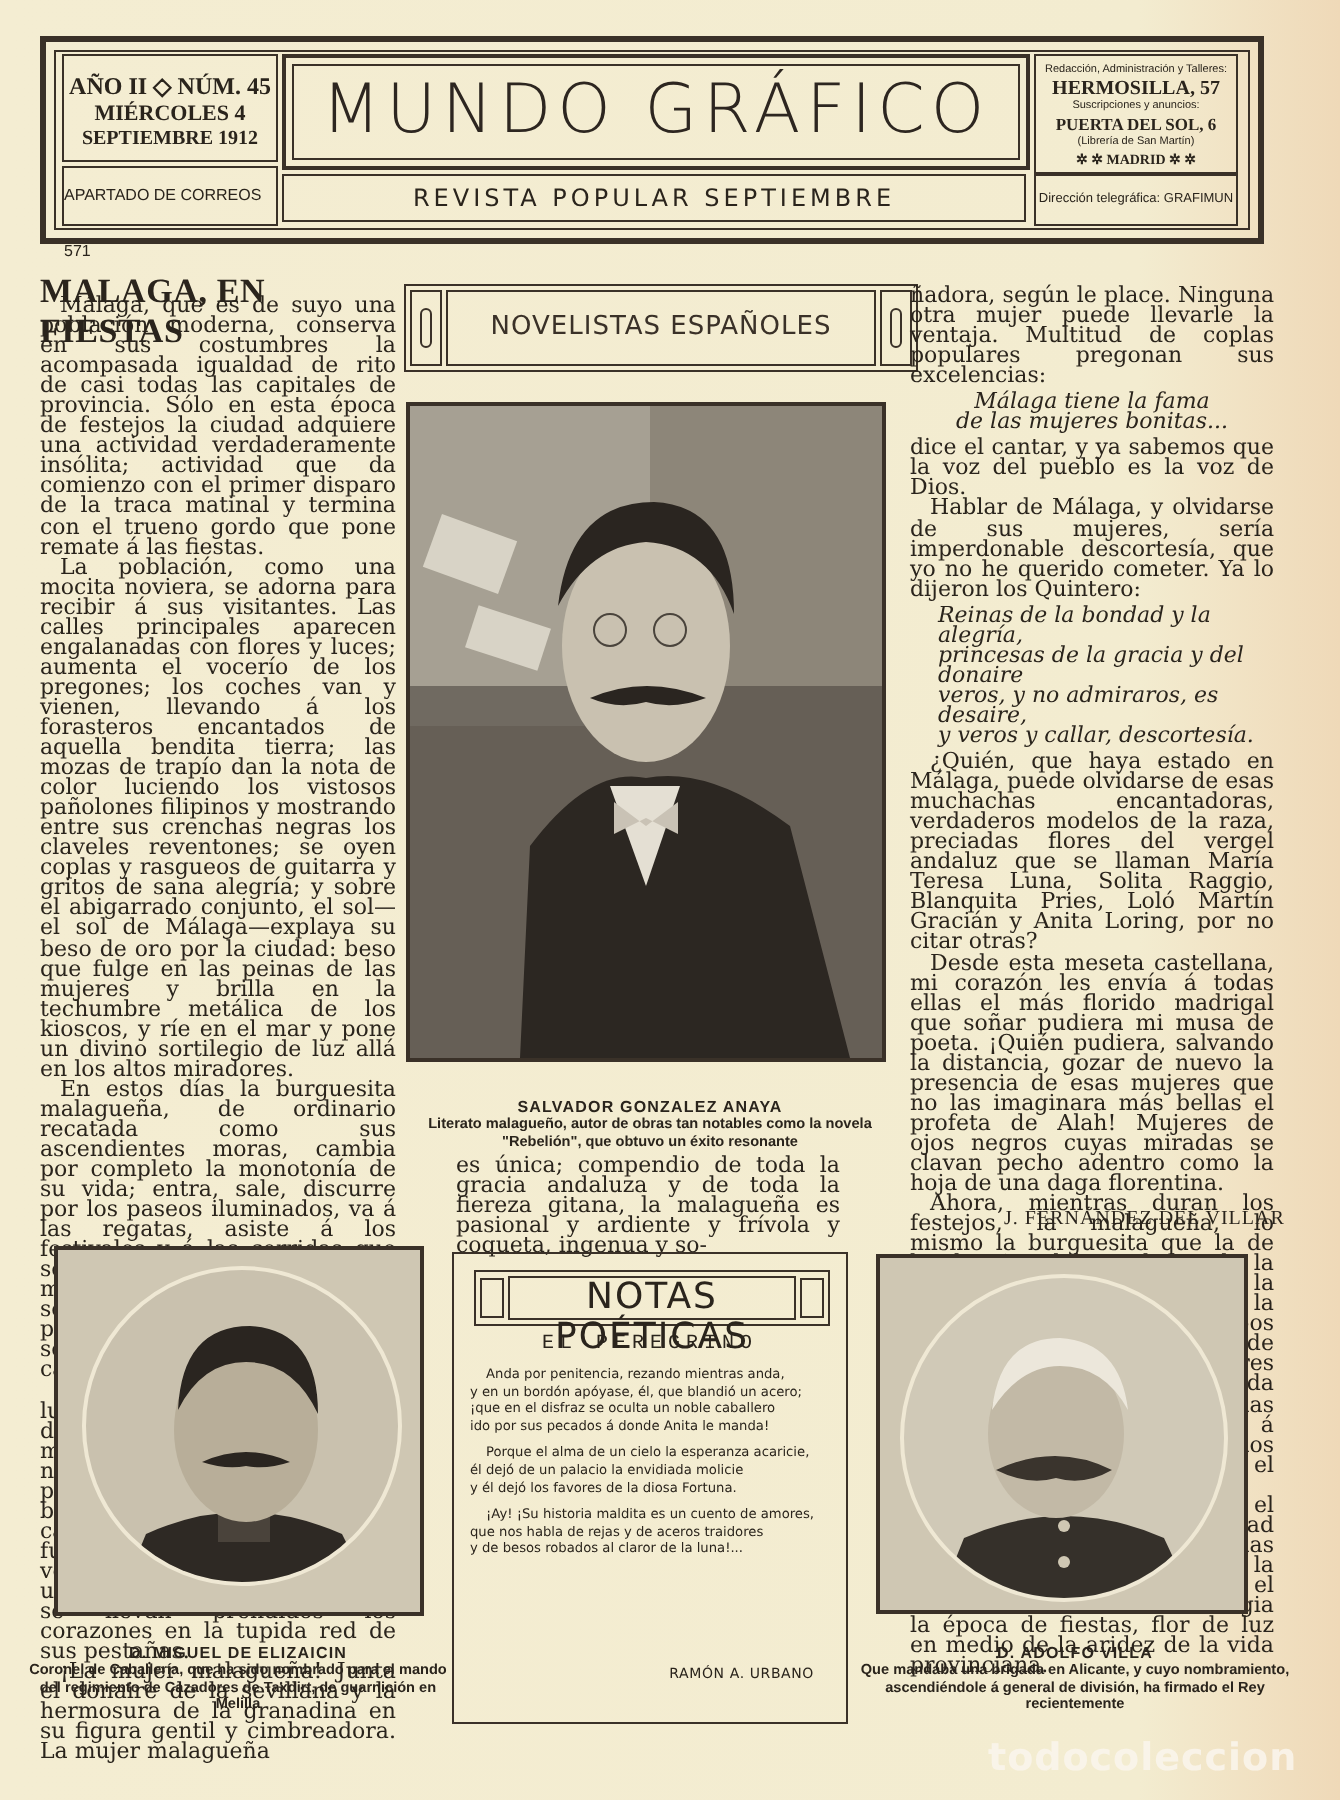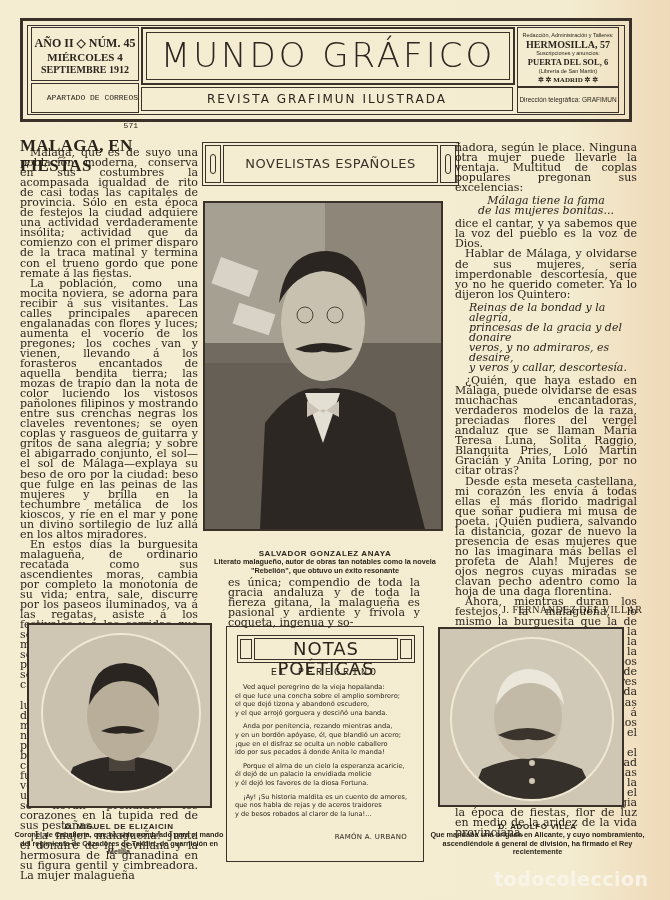--- a/index.html
+++ b/index.html
@@ -10,21 +10,21 @@
   
   .mast{position:absolute;left:20px;top:18px;width:612px;height:104px;border:3px solid #3a3128;box-sizing:border-box;}
   .mast-inner{position:absolute;left:4px;top:4px;right:4px;bottom:4px;border:1px solid #3a3128;}
   .m-left{position:absolute;left:8px;top:6px;width:108px;height:80px;}
   .m-left .box1{position:absolute;left:0;top:0;width:106px;height:52px;border:1px solid #3a3128;text-align:center;
     font-family:"Liberation Serif",serif;font-weight:bold;}
   .m-left .l1{font-size:12px;margin-top:8px;}
   .m-left .l2{font-size:11px;margin-top:0;}
   .m-left .l3{font-size:10px;margin-top:1px;}
   .m-left .box2{position:absolute;left:0;top:56px;width:106px;height:28px;border:1px solid #3a3128;
-    font-family:Liberation Mono, monospace;font-size:8px;text-align:right;line-height:28px;}
+    font-family:Liberation Sans, sans-serif;font-size:8px;text-align:left;line-height:28px;}
   .m-center{position:absolute;left:118px;top:6px;width:372px;height:84px;}
   .title-box{position:absolute;left:0;top:0;width:370px;height:54px;border:2px solid #3a3128;}
   .title-box .in{position:absolute;left:3px;top:3px;right:3px;bottom:3px;border:1px solid #3a3128;
     font-family:"DejaVu Sans",sans-serif;font-size:34px;letter-spacing:3px;text-align:center;line-height:44px;color:#2d2620;font-weight:300;}
   .sub-box{position:absolute;left:0;top:60px;width:370px;height:22px;border:1px solid #3a3128;
     font-family:"DejaVu Sans",sans-serif;font-size:12px;letter-spacing:2px;text-align:center;line-height:22px;}
   .m-right{position:absolute;left:494px;top:6px;width:100px;height:84px;}
   .m-right .box1{position:absolute;left:0;top:0;width:100px;height:58px;border:1px solid #3a3128;text-align:center;
     font-family:"Liberation Sans",sans-serif;}
   .tiny{font-size:5.5px;line-height:7px;}
@@ -77,21 +77,21 @@
         <div class="l1">AÑO II ◇ NÚM. 45</div>
         <div class="l2">MIÉRCOLES 4</div>
         <div class="l3">SEPTIEMBRE 1912</div>
       </div>
       <div class="box2">APARTADO DE CORREOS 571</div>
     </div>
     <div class="m-center">
       <div class="title-box">
         <div class="in">MUNDO GRÁFICO</div>
       </div>
-      <div class="sub-box">REVISTA GRAFIMUN ILUSTRADA</div>
+      <div class="sub-box">REVISTA POPULAR SEPTIEMBRE</div>
     </div>
     <div class="m-right">
       <div class="box1">
         <div class="tiny" style="margin-top:4px">Redacción, Administración y Talleres:</div>
         <div class="bold-s">HERMOSILLA, 57</div>
         <div class="tiny">Suscripciones y anuncios:</div>
         <div class="bold-s" style="font-size:8.5px">PUERTA DEL SOL, 6</div>
         <div class="tiny">(Librería de San Martín)</div>
         <div class="bold-s" style="font-size:7px">✲ ✲ MADRID ✲ ✲</div>
       </div>
@@ -180,26 +180,20 @@
 
   <div class="poem-box">
     <div class="poem-title-box">
       <div class="o" style="left:2px"></div>
       <div class="t">NOTAS POÉTICAS</div>
       <div class="o" style="right:2px"></div>
     </div>
     <div class="poem-head">EL PEREGRINO</div>
     <div class="poem-body">
       <div class="st">
-        <div>Ved aquel peregrino de la vieja hopalanda:</div>
-        <div>el que luce una concha sobre el amplio sombrero;</div>
-        <div>el que dejó tizona y abandonó escudero,</div>
-        <div>y el que arrojó gorguera y desciñó una banda.</div>
-      </div>
-      <div class="st">
         <div>Anda por penitencia, rezando mientras anda,</div>
         <div>y en un bordón apóyase, él, que blandió un acero;</div>
         <div>¡que en el disfraz se oculta un noble caballero</div>
         <div>ido por sus pecados á donde Anita le manda!</div>
       </div>
       <div class="st">
         <div>Porque el alma de un cielo la esperanza acaricie,</div>
         <div>él dejó de un palacio la envidiada molicie</div>
         <div>y él dejó los favores de la diosa Fortuna.</div>
       </div>

